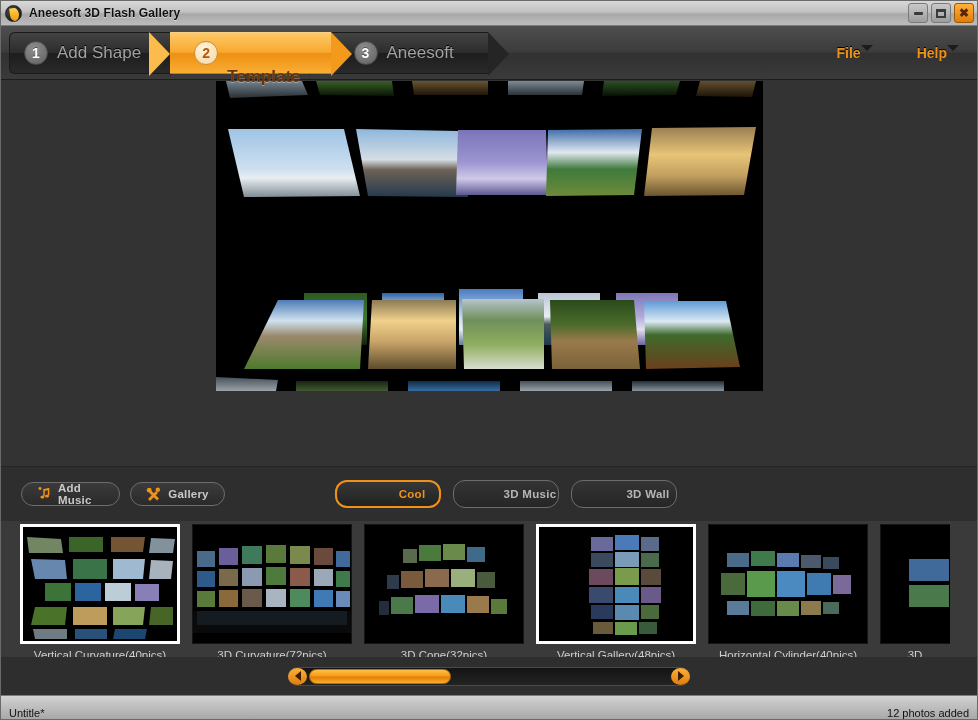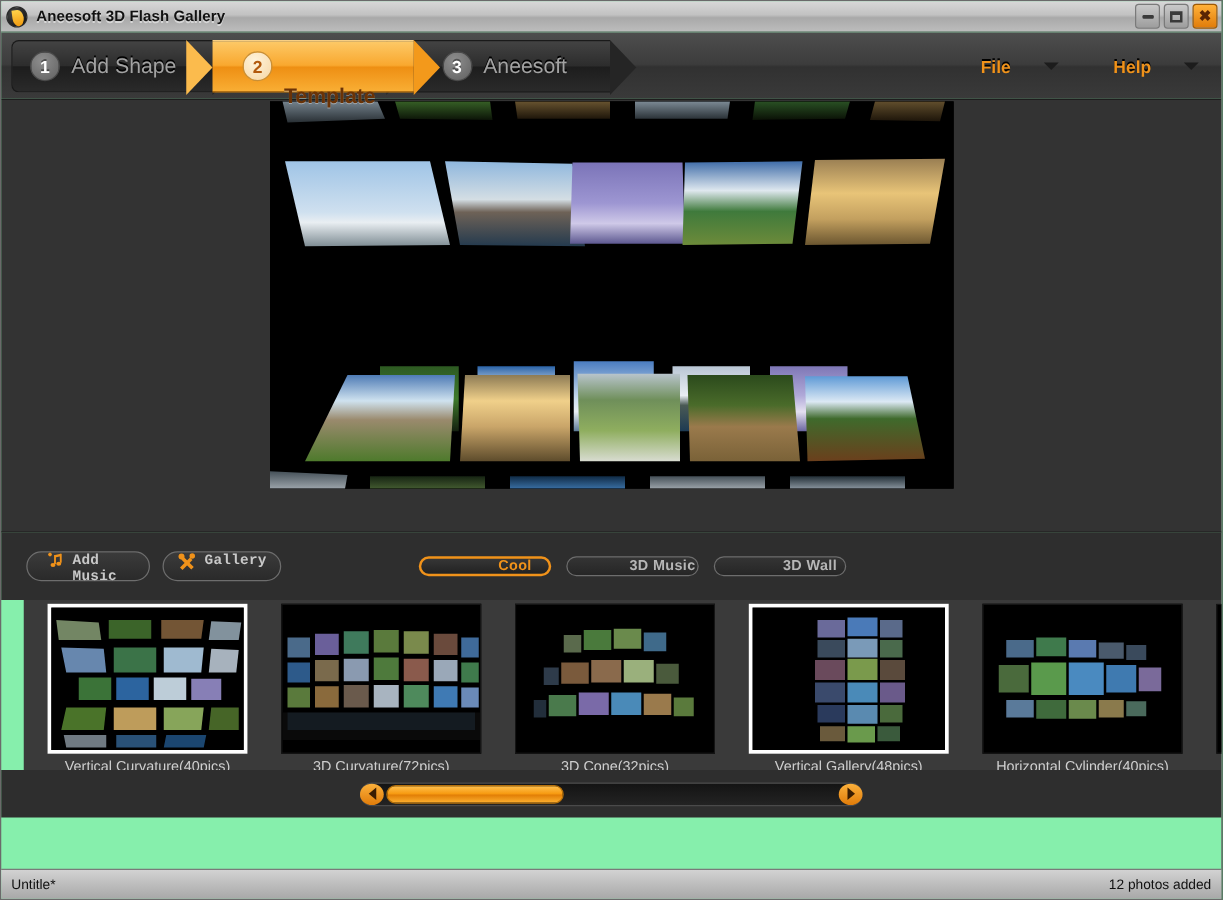--- a/index.html
+++ b/index.html
@@ -5,21 +5,21 @@
   * { box-sizing: border-box; margin: 0; padding: 0; }
   html, body {
     width: 978px; height: 720px;
     font-family: "Liberation Sans", sans-serif;
     background: #2e2e2e; overflow: hidden;
   }
   #app {
     width: 978px; height: 720px; position: relative;
     display: flex; flex-direction: column;
     border: 1px solid #6a6a6a;
-    background: #86efac;
+    background: #be185d;
   }
 
   
   .titlebar {
     height: 25px; flex: 0 0 25px;
     background: linear-gradient(to bottom,#d8d8d8 0%,#c2c2c2 45%,#a9a9a9 55%,#bcbcbc 100%);
     display: flex; align-items: center; padding: 0 3px 0 4px;
     border-bottom: 1px solid #7c7c7c; position: relative;
   }
   .app-logo {
@@ -118,21 +118,21 @@
     background: radial-gradient(circle at 40% 30%,#fff3da,#f6d6a4);
     color: #b2590c; border: 1px solid #c98f36;
   }
   .step-label { font-size: 17px; z-index: 6; white-space: nowrap; }
   .step-1 .step-label, .step-3 .step-label {
     color: #a2a2a2; text-shadow: 0 -1px 0 #000;
   }
   .step-2 .step-label { color: #6b3306; font-weight: bold; text-shadow: 0 1px 0 rgba(255,255,255,.35); margin-top: 48px; }
 
   .menus { position: absolute; right: 18px; display: flex; align-items: center; gap: 44px; }
-  .menu-item { display: flex; align-items: center; gap: 26px; cursor: pointer; }
+  .menu-item { display: flex; cursor: pointer; }
   .menu-label { font-size: 14px; font-weight: bold; color: #f0921a; text-shadow: 0 -1px 0 #000; }
   .caret { width: 0; height: 0; border-left: 6px solid transparent; border-right: 6px solid transparent; border-top: 6px solid #1c1c1c; }
 
   
   .preview-area {
     flex: 1 1 auto; background: #333333;
     display: flex; align-items: flex-start; justify-content: center;
     border-bottom: 1px solid #242424; position: relative; overflow: hidden;
   }
   .stage {
@@ -141,41 +141,40 @@
   }
 
   
   .toolbar {
     height: 54px; flex: 0 0 54px; position: relative;
     background: #2e2e2e; display: flex; align-items: center; padding-left: 20px;
   }
   .pill {
     height: 24px; border-radius: 12px; border: 1px solid #6d6d6d;
     background: linear-gradient(to bottom,#3b3b3b,#2a2a2a);
-    display: flex; justify-content: center; gap: 7px;
-    padding: 0 14px; cursor: pointer; font-family: Liberation Mono, monospace;
+    display: flex; align-items: center; justify-content: center; gap: 7px;
+    padding: 0 14px; cursor: pointer;
   }
   .pill-label { font-size: 11.5px; font-weight: bold; color: #c9c9c9; letter-spacing: .2px; }
   .tb-icon { width: 15px; height: 14px; position: relative; flex: 0 0 15px; }
   .tabs { position: absolute; left: 334px; display: flex; gap: 12px; }
   .tab {
-    width: 106px; height: 16px; border-radius: 12px;
+    width: 106px; height: 28px; border-radius: 12px;
     border: 1px solid #6d6d6d; background: linear-gradient(to bottom,#343434,#262626);
     display: flex; align-items: center; justify-content: center; cursor: pointer; padding-left: 48px;
   }
   .tab span { font-size: 11.5px; font-weight: bold; color: #b6b6b6; letter-spacing: .3px; }
   .tab.active { border: 2px solid #f0921a; background: linear-gradient(to bottom,#363636,#222); }
   .tab.active span { color: #f0921a; }
 
   
   .templates {
     flex: 0 0 136px; background: #3a3a3a; position: relative;
-    display: flex; align-items: flex-start; padding-left: 19px; padding-top: 3px; gap: 27px;
+    display: flex; align-items: flex-start; padding-left: 19px; padding-top: 3px; gap: 12px;
     overflow: hidden;
-    margin-left: 18px;
   }
   .tpl { width: 160px; flex: 0 0 160px; position: relative; }
   .tpl-frame {
     width: 160px; height: 120px; background: #000;
     border: 1px solid #151515; position: relative; overflow: hidden;
   }
   .tpl.selected .tpl-frame { border: 3px solid #ffffff; }
   .tpl-caption {
     text-align: center; font-size: 11.5px; color: #cfcfcf; margin-top: 5px; white-space: nowrap;
   }
@@ -202,22 +201,22 @@
     height: 15px; width: 142px; border-radius: 8px; margin-left: 2px; cursor: pointer;
     background: linear-gradient(to bottom,#ffc04d 0%,#f79b12 45%,#e27f06 55%,#fbae2e 100%);
     border: 1px solid #b5700a;
   }
 
   
   .statusbar {
     height: 24px; flex: 0 0 24px;
     background: linear-gradient(to bottom,#d2d2d2,#a8a8a8);
     border-top: 1px solid #7a7a7a;
-    display: flex; align-items: center; justify-content: space-between;
-    padding: 0 8px; font-size: 11px; color: #111; margin-top: 41px;
+    display: flex; align-items: flex-end; justify-content: space-between;
+    padding: 0 8px; font-size: 11px; color: #111;
   }
 </style>
 </head>
 <body>
 
 <div id="app">
 
   <div class="titlebar">
     <div class="app-logo"></div>
     <div class="title-text">Aneesoft 3D Flash Gallery</div>

